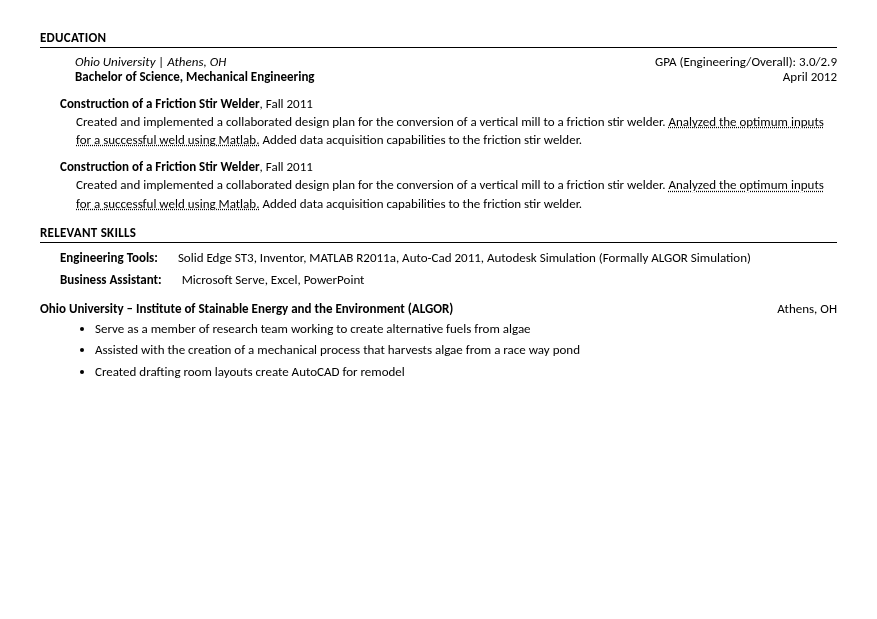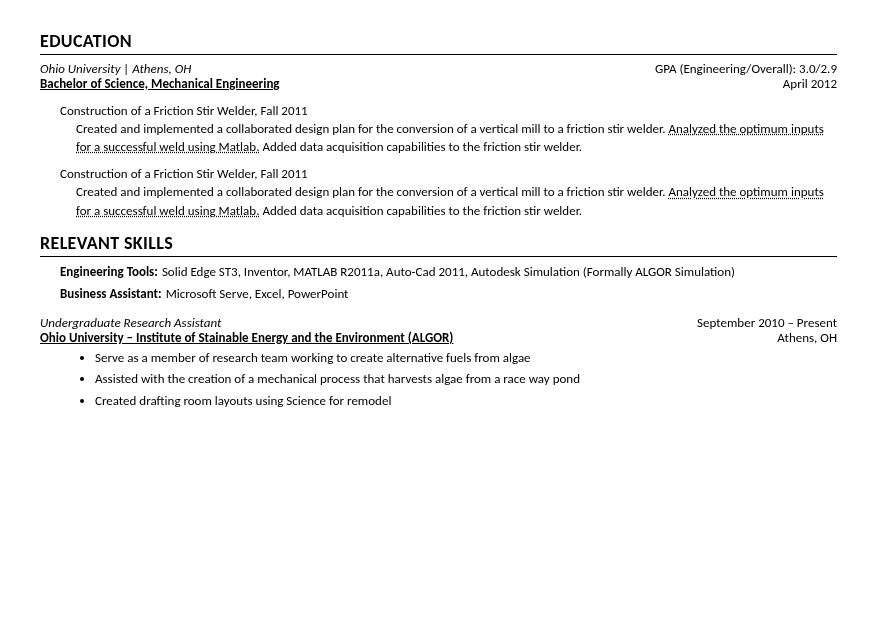--- a/index.html
+++ b/index.html
@@ -12,66 +12,68 @@
       width: 877px;
       min-height: 619px;
     }
 
     .section {
       margin-bottom: 12px;
     }
 
     .section-title {
       font-weight: bold;
-      font-size: 18px;
+      font-size: 13px;
       text-transform: uppercase;
       letter-spacing: 0.02em;
       border-bottom: 1.5px solid #000;
       padding-bottom: 2px;
       margin-bottom: 6px;
     }
 
     .edu-header {
       display: flex;
       justify-content: space-between;
       align-items: flex-start;
+      margin-left: 35px;
     }
 
     .edu-left { flex: 1; }
     .edu-right { text-align: right; white-space: nowrap; }
 
     .italic { font-style: italic; }
-    .bold { font-weight: bold; text-decoration: underline; }
+    .bold { font-weight: bold; }
 
     .project-item {
       margin-left: 20px;
       margin-bottom: 10px;
     }
 
     .project-title {
-      font-weight: normal;
+      font-weight: bold;
       display: inline;
     }
 
     .project-desc {
       margin-left: 16px;
       margin-top: 2px;
       line-height: 1.4;
     }
 
     .underline-dotted {
       text-decoration: underline;
       text-decoration-style: dotted;
     }
 
     .skills-row {
       display: flex;
       margin-left: 20px;
       margin-bottom: 4px;
       line-height: 1.4;
+      gap: 16px;
     }
 
     .skills-label {
       font-weight: bold;
       white-space: nowrap;
       margin-right: 4px;
     }
 
     .skills-value {
       flex: 1;
@@ -155,28 +157,24 @@
   </div>
 
   <div class="skills-row">
     <span class="skills-label">Business Assistant:</span>
     <span class="skills-value">Microsoft Serve, Excel, PowerPoint</span>
   </div>
 </div>
 
 <div class="section">
 
-  <div class="experience-header">
-    <div class="experience-left italic">Undergraduate Research Assistant</div>
-    <div class="experience-right">September 2010 – Present</div>
-  </div>
 
   <div class="experience-header">
     <div class="experience-left bold">Ohio University – Institute of Stainable Energy and the Environment (ALGOR)</div>
     <div class="experience-right">Athens, OH</div>
   </div>
 
   <ul class="bullet-list">
     <li>Serve as a member of research team working to create alternative fuels from algae</li>
     <li>Assisted with the creation of a mechanical process that harvests algae from a race way pond</li>
-    <li>Created drafting room layouts using Science for remodel</li>
+    <li>Created drafting room layouts create AutoCAD for remodel</li>
   </ul>
 </div>
 
 </body></html>

